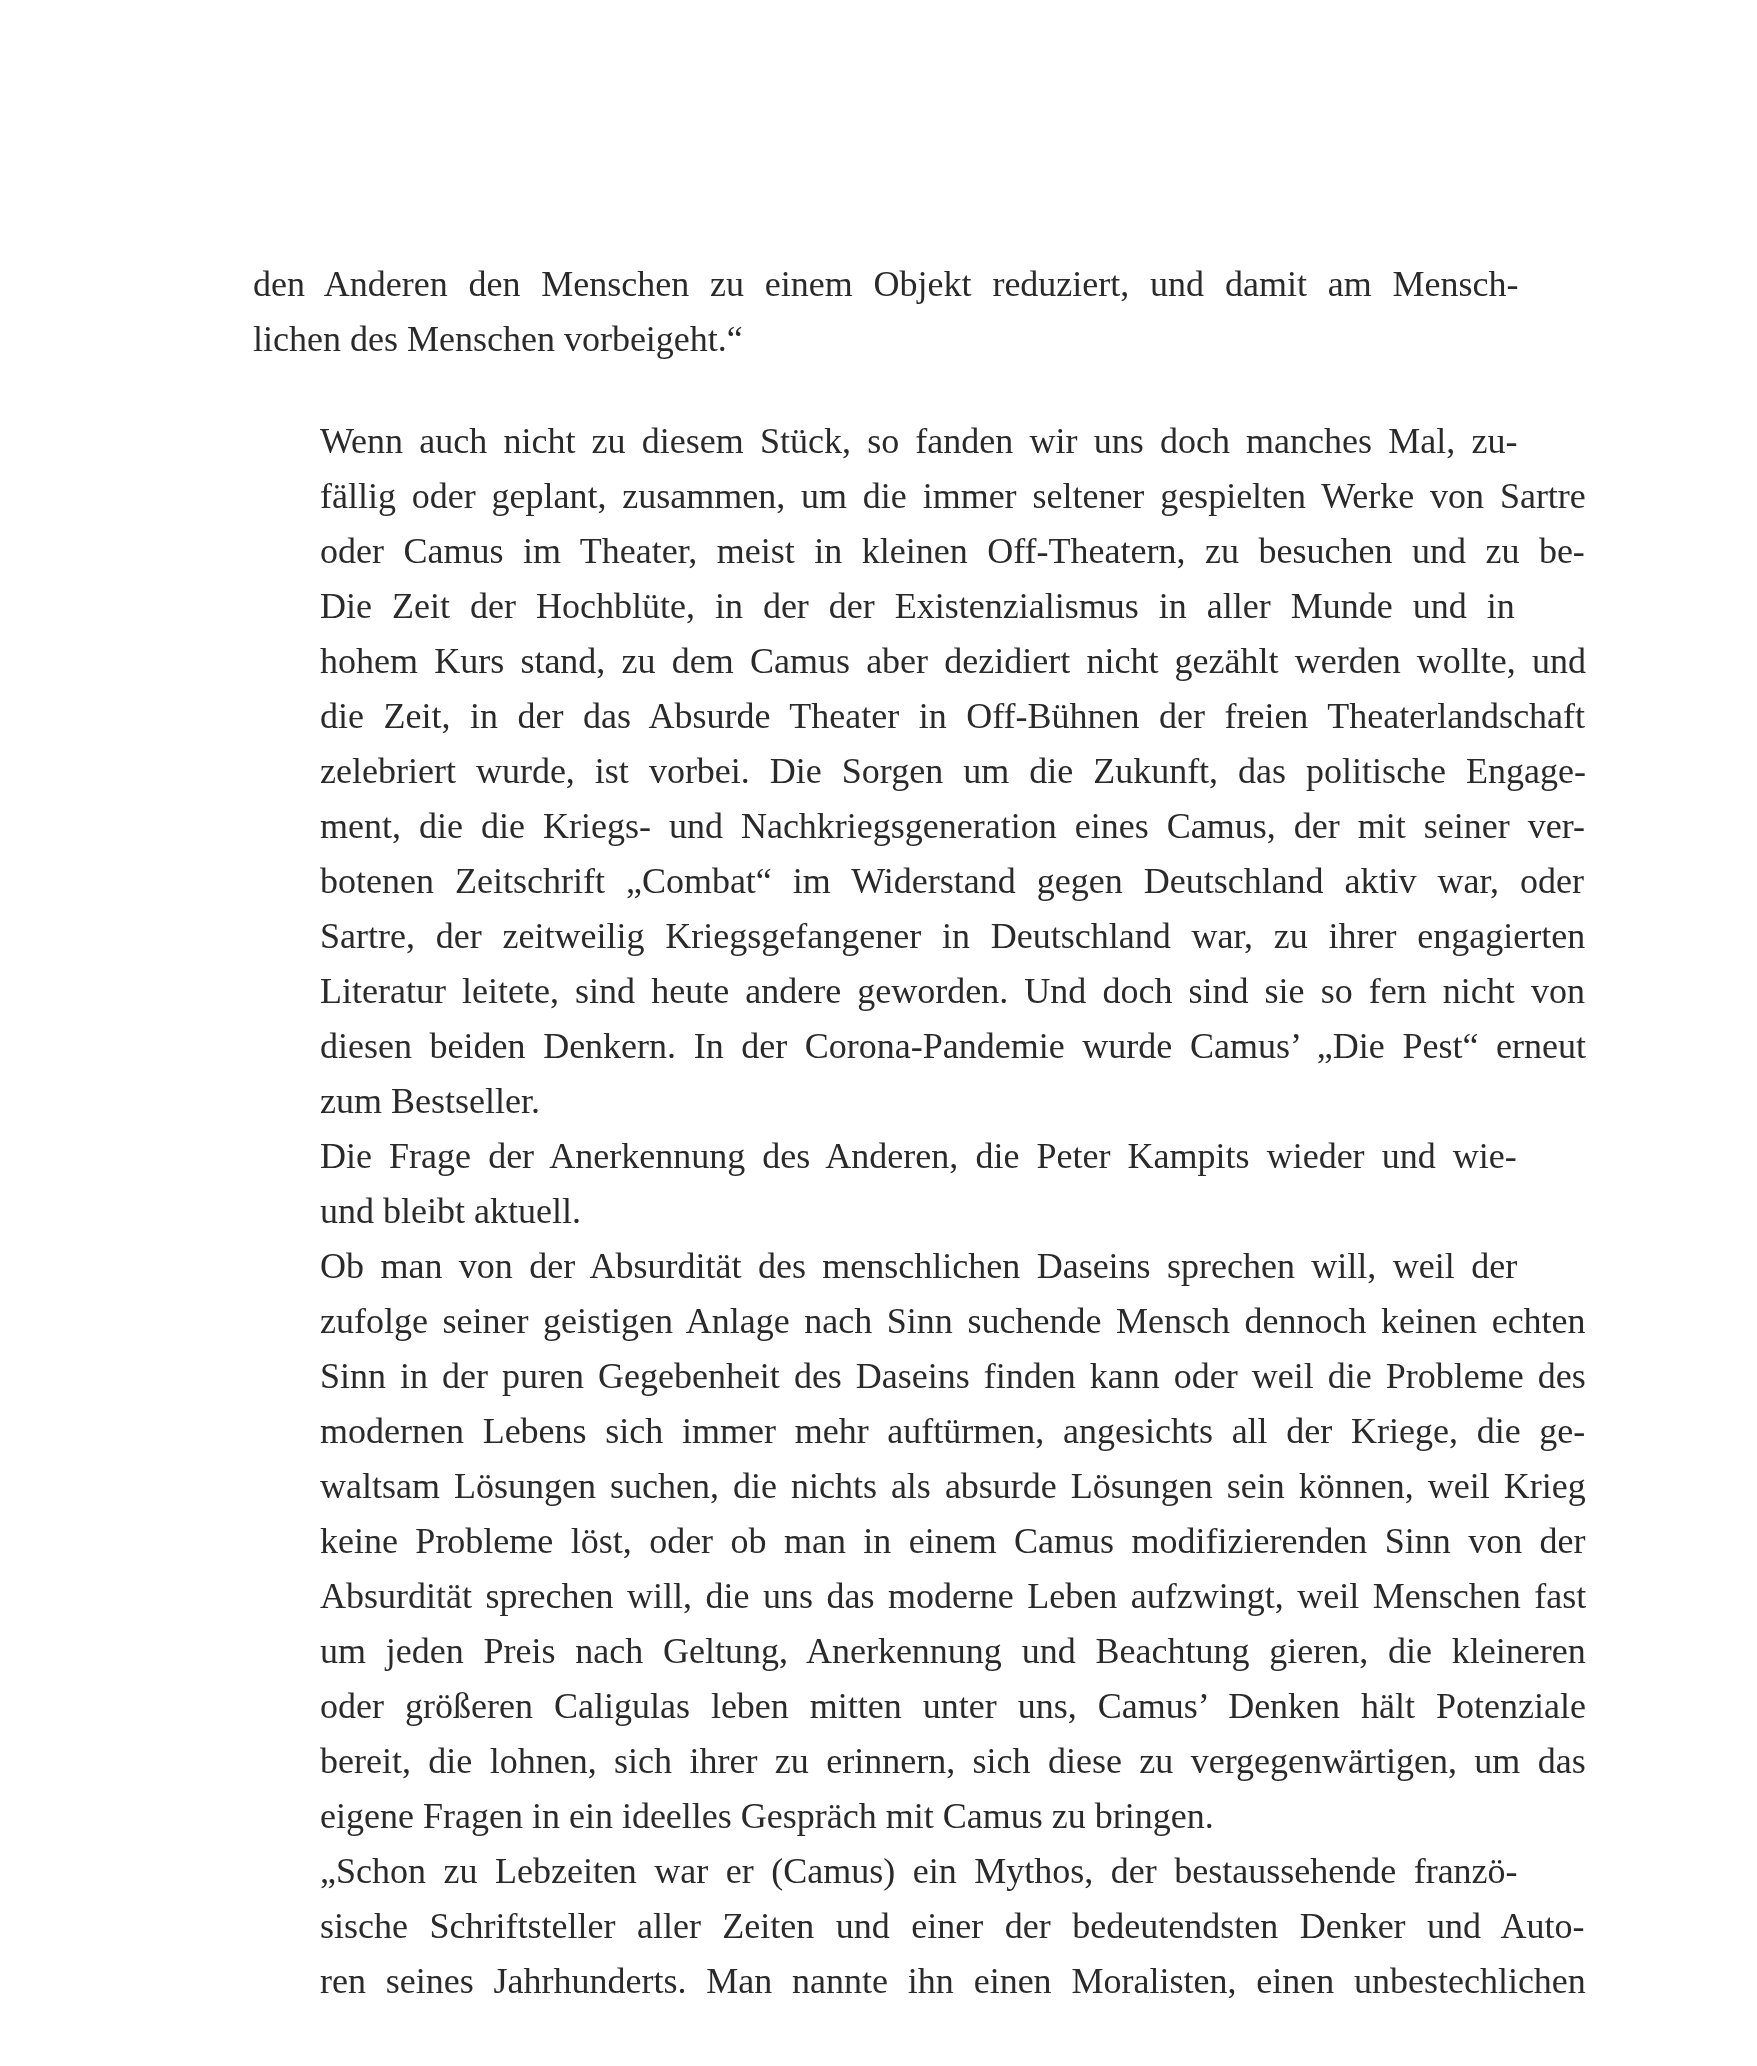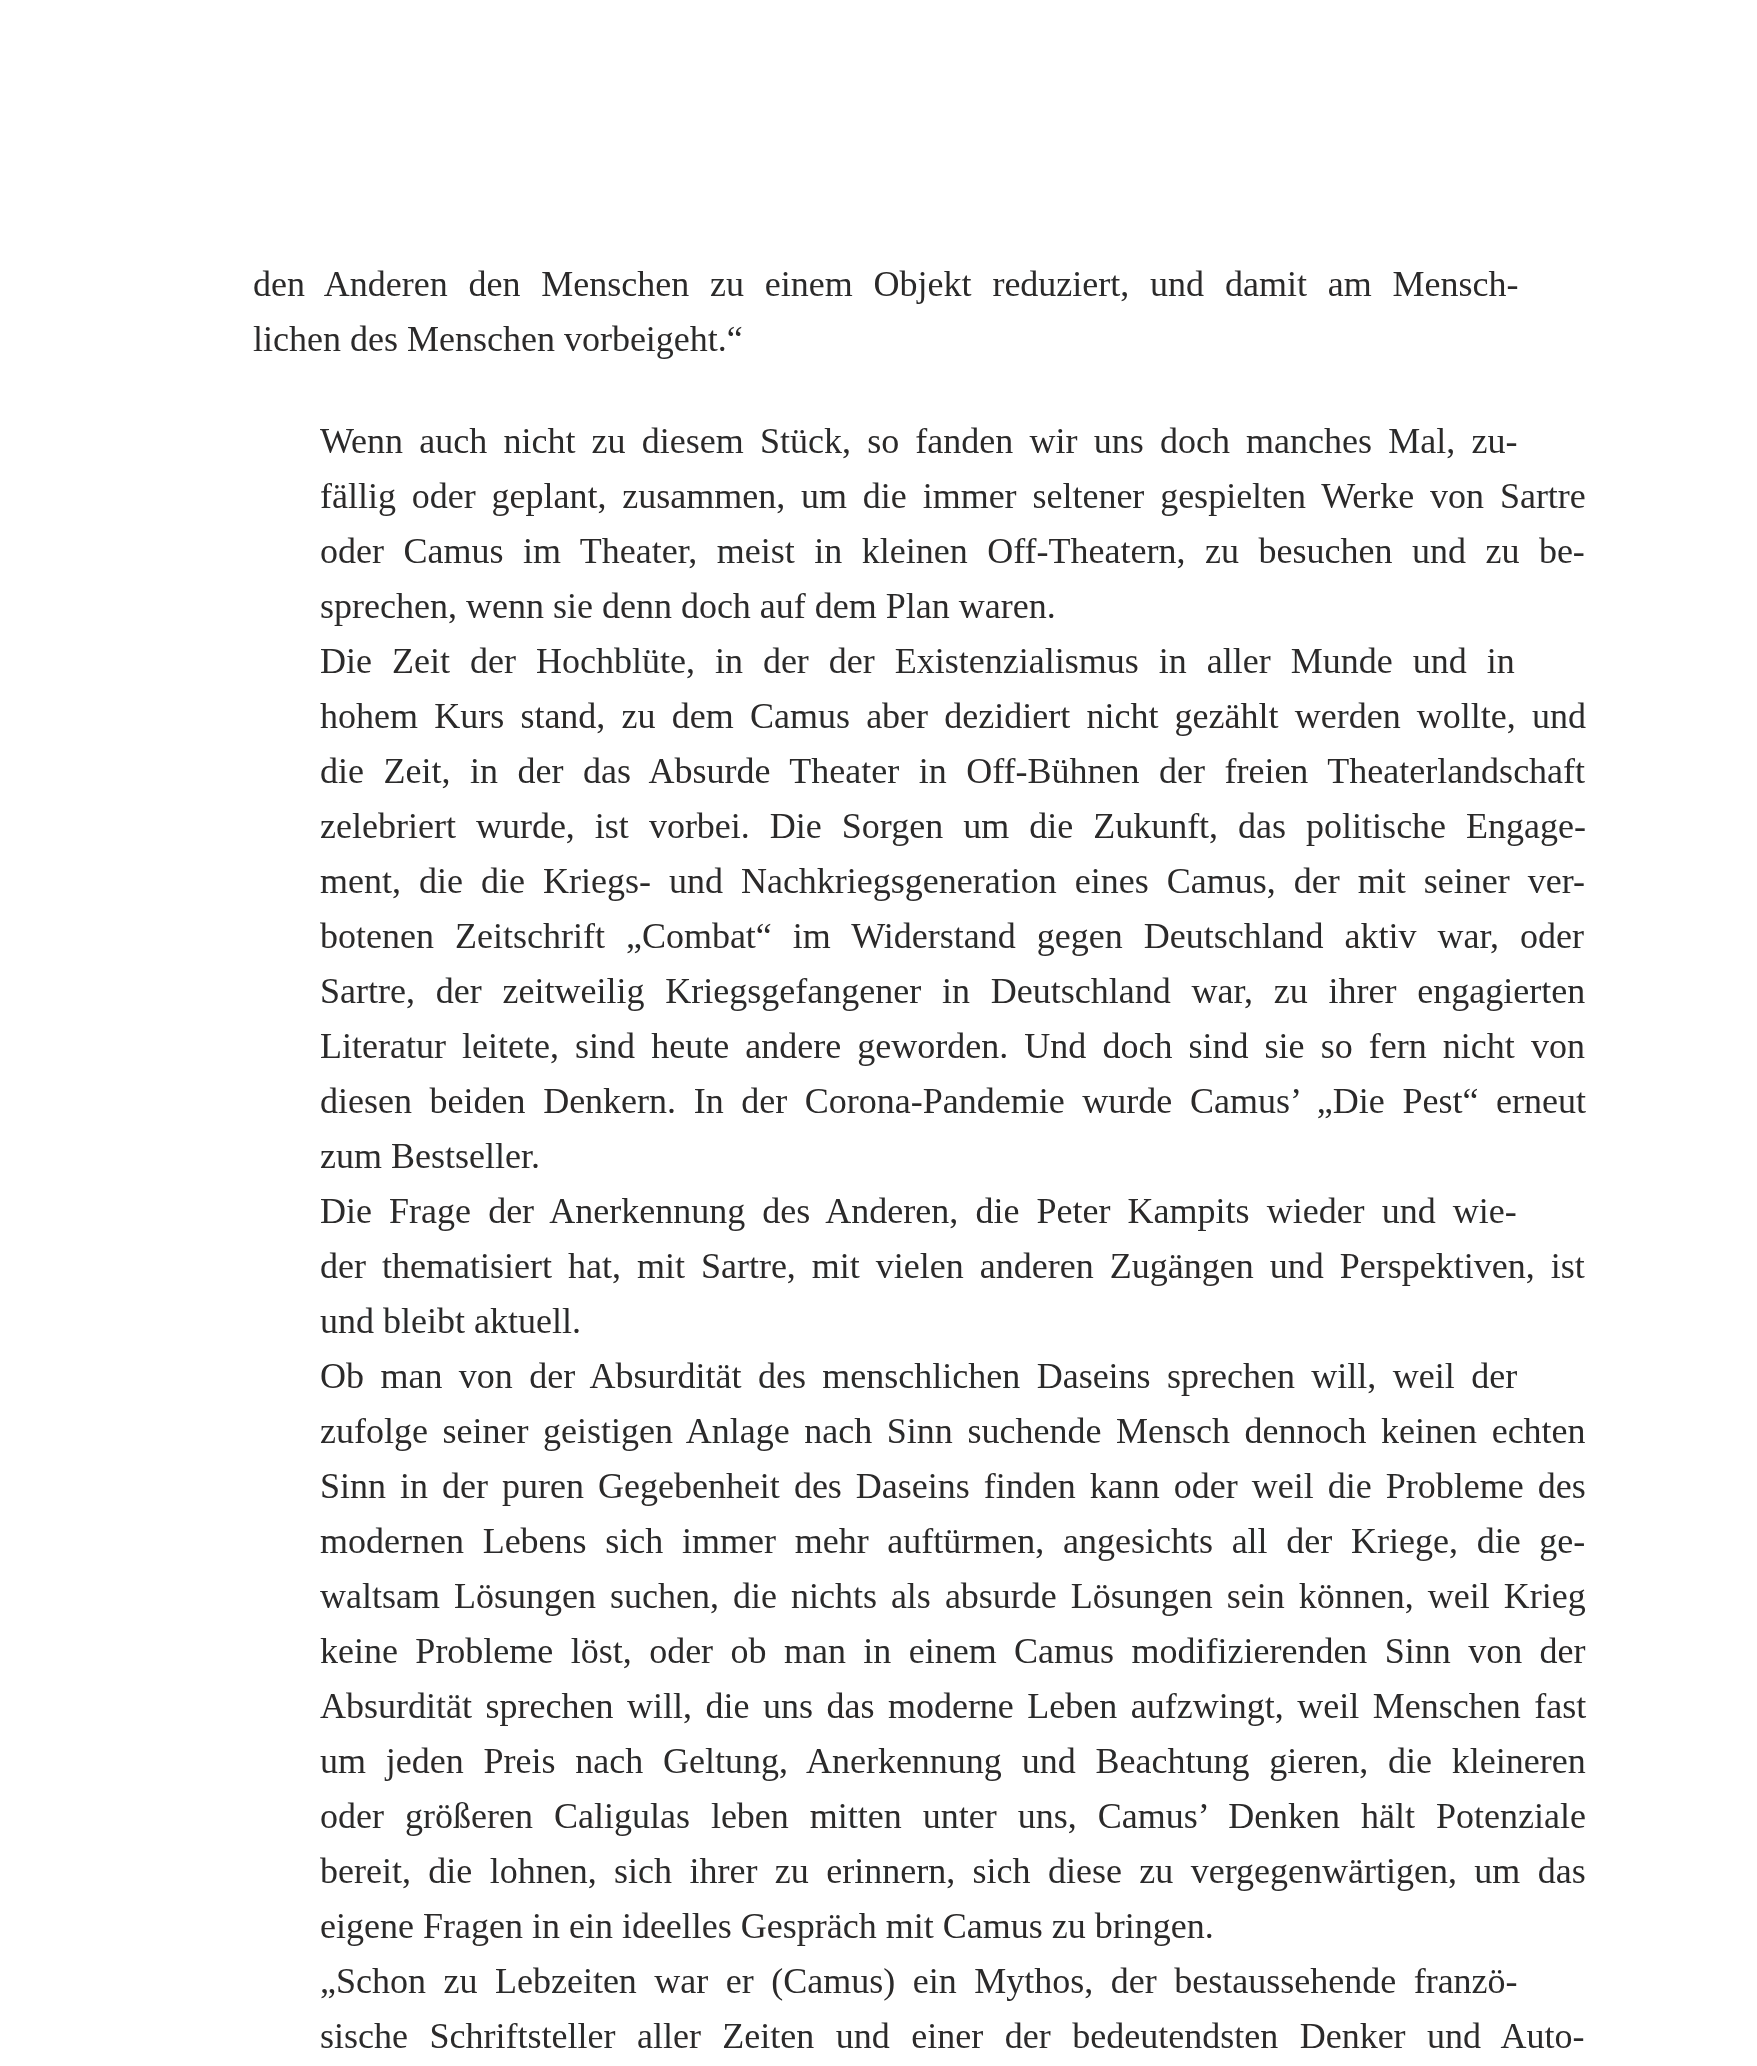--- a/index.html
+++ b/index.html
@@ -34,37 +34,35 @@
 <div class="page">
   <div class="text-block" id="text-block">
       <p>
         <span class="ln" style="word-spacing: 11.8px; text-align-last: left; text-align: right;">den Anderen den Menschen zu einem Objekt reduziert, und damit am Mensch-</span>
         <span class="ln last">lichen des Menschen vorbeigeht.“</span>
       </p>
       <p class="indent">
         <span class="ln" style="text-indent: 67px; word-spacing: 7.2px; text-align-last: left; text-align: left; margin-top: 47px;">Wenn auch nicht zu diesem Stück, so fanden wir uns doch manches Mal, zu-</span>
         <span class="ln" style="word-spacing: 6.8px; text-align-last: left; text-align: left;">fällig oder geplant, zusammen, um die immer seltener gespielten Werke von Sartre</span>
         <span class="ln" style="word-spacing: 10.5px; text-align-last: left; text-align: right;">oder Camus im Theater, meist in kleinen Off-Theatern, zu besuchen und zu be-</span>
-        <span class="ln last">sprechen, wenn sie denn doch auf dem Plan waren.</span>
       </p>
       <p class="indent">
         <span class="ln" style="text-indent: 67px; word-spacing: 11px; text-align-last: left; text-align: left;">Die Zeit der Hochblüte, in der der Existenzialismus in aller Munde und in</span>
         <span class="ln" style="word-spacing: 7.2px; text-align-last: left; text-align: left;">hohem Kurs stand, zu dem Camus aber dezidiert nicht gezählt werden wollte, und</span>
         <span class="ln" style="word-spacing: 10.5px; text-align-last: left; text-align: left;">die Zeit, in der das Absurde Theater in Off-Bühnen der freien Theaterlandschaft</span>
         <span class="ln" style="word-spacing: 11px; text-align-last: left; text-align: left;">zelebriert wurde, ist vorbei. Die Sorgen um die Zukunft, das politische Engage-</span>
         <span class="ln" style="word-spacing: 9px; text-align-last: left; text-align: left;">ment, die die Kriegs- und Nachkriegsgeneration eines Camus, der mit seiner ver-</span>
         <span class="ln" style="word-spacing: 12px; text-align-last: left; text-align: left;">botenen Zeitschrift „Combat“ im Widerstand gegen Deutschland aktiv war, oder</span>
         <span class="ln" style="word-spacing: 11.8px; text-align-last: left; text-align: left;">Sartre, der zeitweilig Kriegsgefangener in Deutschland war, zu ihrer engagierten</span>
         <span class="ln" style="word-spacing: 7.1px; text-align-last: left; text-align: left;">Literatur leitete, sind heute andere geworden. Und doch sind sie so fern nicht von</span>
         <span class="ln" style="word-spacing: 8.6px; text-align-last: left; text-align: left;">diesen beiden Denkern. In der Corona-Pandemie wurde Camus’ „Die Pest“ erneut</span>
         <span class="ln last">zum Bestseller.</span>
       </p>
       <p class="indent">
         <span class="ln" style="text-indent: 67px; word-spacing: 8.1px; text-align-last: left; text-align: left;">Die Frage der Anerkennung des Anderen, die Peter Kampits wieder und wie-</span>
-        <span class="ln" style="word-spacing: 7px; text-align-last: left; text-align: left;">der thematisiert hat, mit Sartre, mit vielen anderen Zugängen und Perspektiven, ist</span>
         <span class="ln last">und bleibt aktuell.</span>
       </p>
       <p class="indent">
         <span class="ln" style="text-indent: 67px; word-spacing: 7.4px; text-align-last: left; text-align: left;">Ob man von der Absurdität des menschlichen Daseins sprechen will, weil der</span>
         <span class="ln" style="word-spacing: 5.6px; text-align-last: left; text-align: left;">zufolge seiner geistigen Anlage nach Sinn suchende Mensch dennoch keinen echten</span>
         <span class="ln" style="word-spacing: 5px; text-align-last: left; text-align: left;">Sinn in der puren Gegebenheit des Daseins finden kann oder weil die Probleme des</span>
         <span class="ln" style="word-spacing: 9.7px; text-align-last: left; text-align: left;">modernen Lebens sich immer mehr auftürmen, angesichts all der Kriege, die ge-</span>
         <span class="ln" style="word-spacing: 5px; text-align-last: left; text-align: left;">waltsam Lösungen suchen, die nichts als absurde Lösungen sein können, weil Krieg</span>
         <span class="ln" style="word-spacing: 8.4px; text-align-last: left; text-align: left;">keine Probleme löst, oder ob man in einem Camus modifizierenden Sinn von der</span>
         <span class="ln" style="word-spacing: 4.5px; text-align-last: left; text-align: left;">Absurdität sprechen will, die uns das moderne Leben aufzwingt, weil Menschen fast</span>

